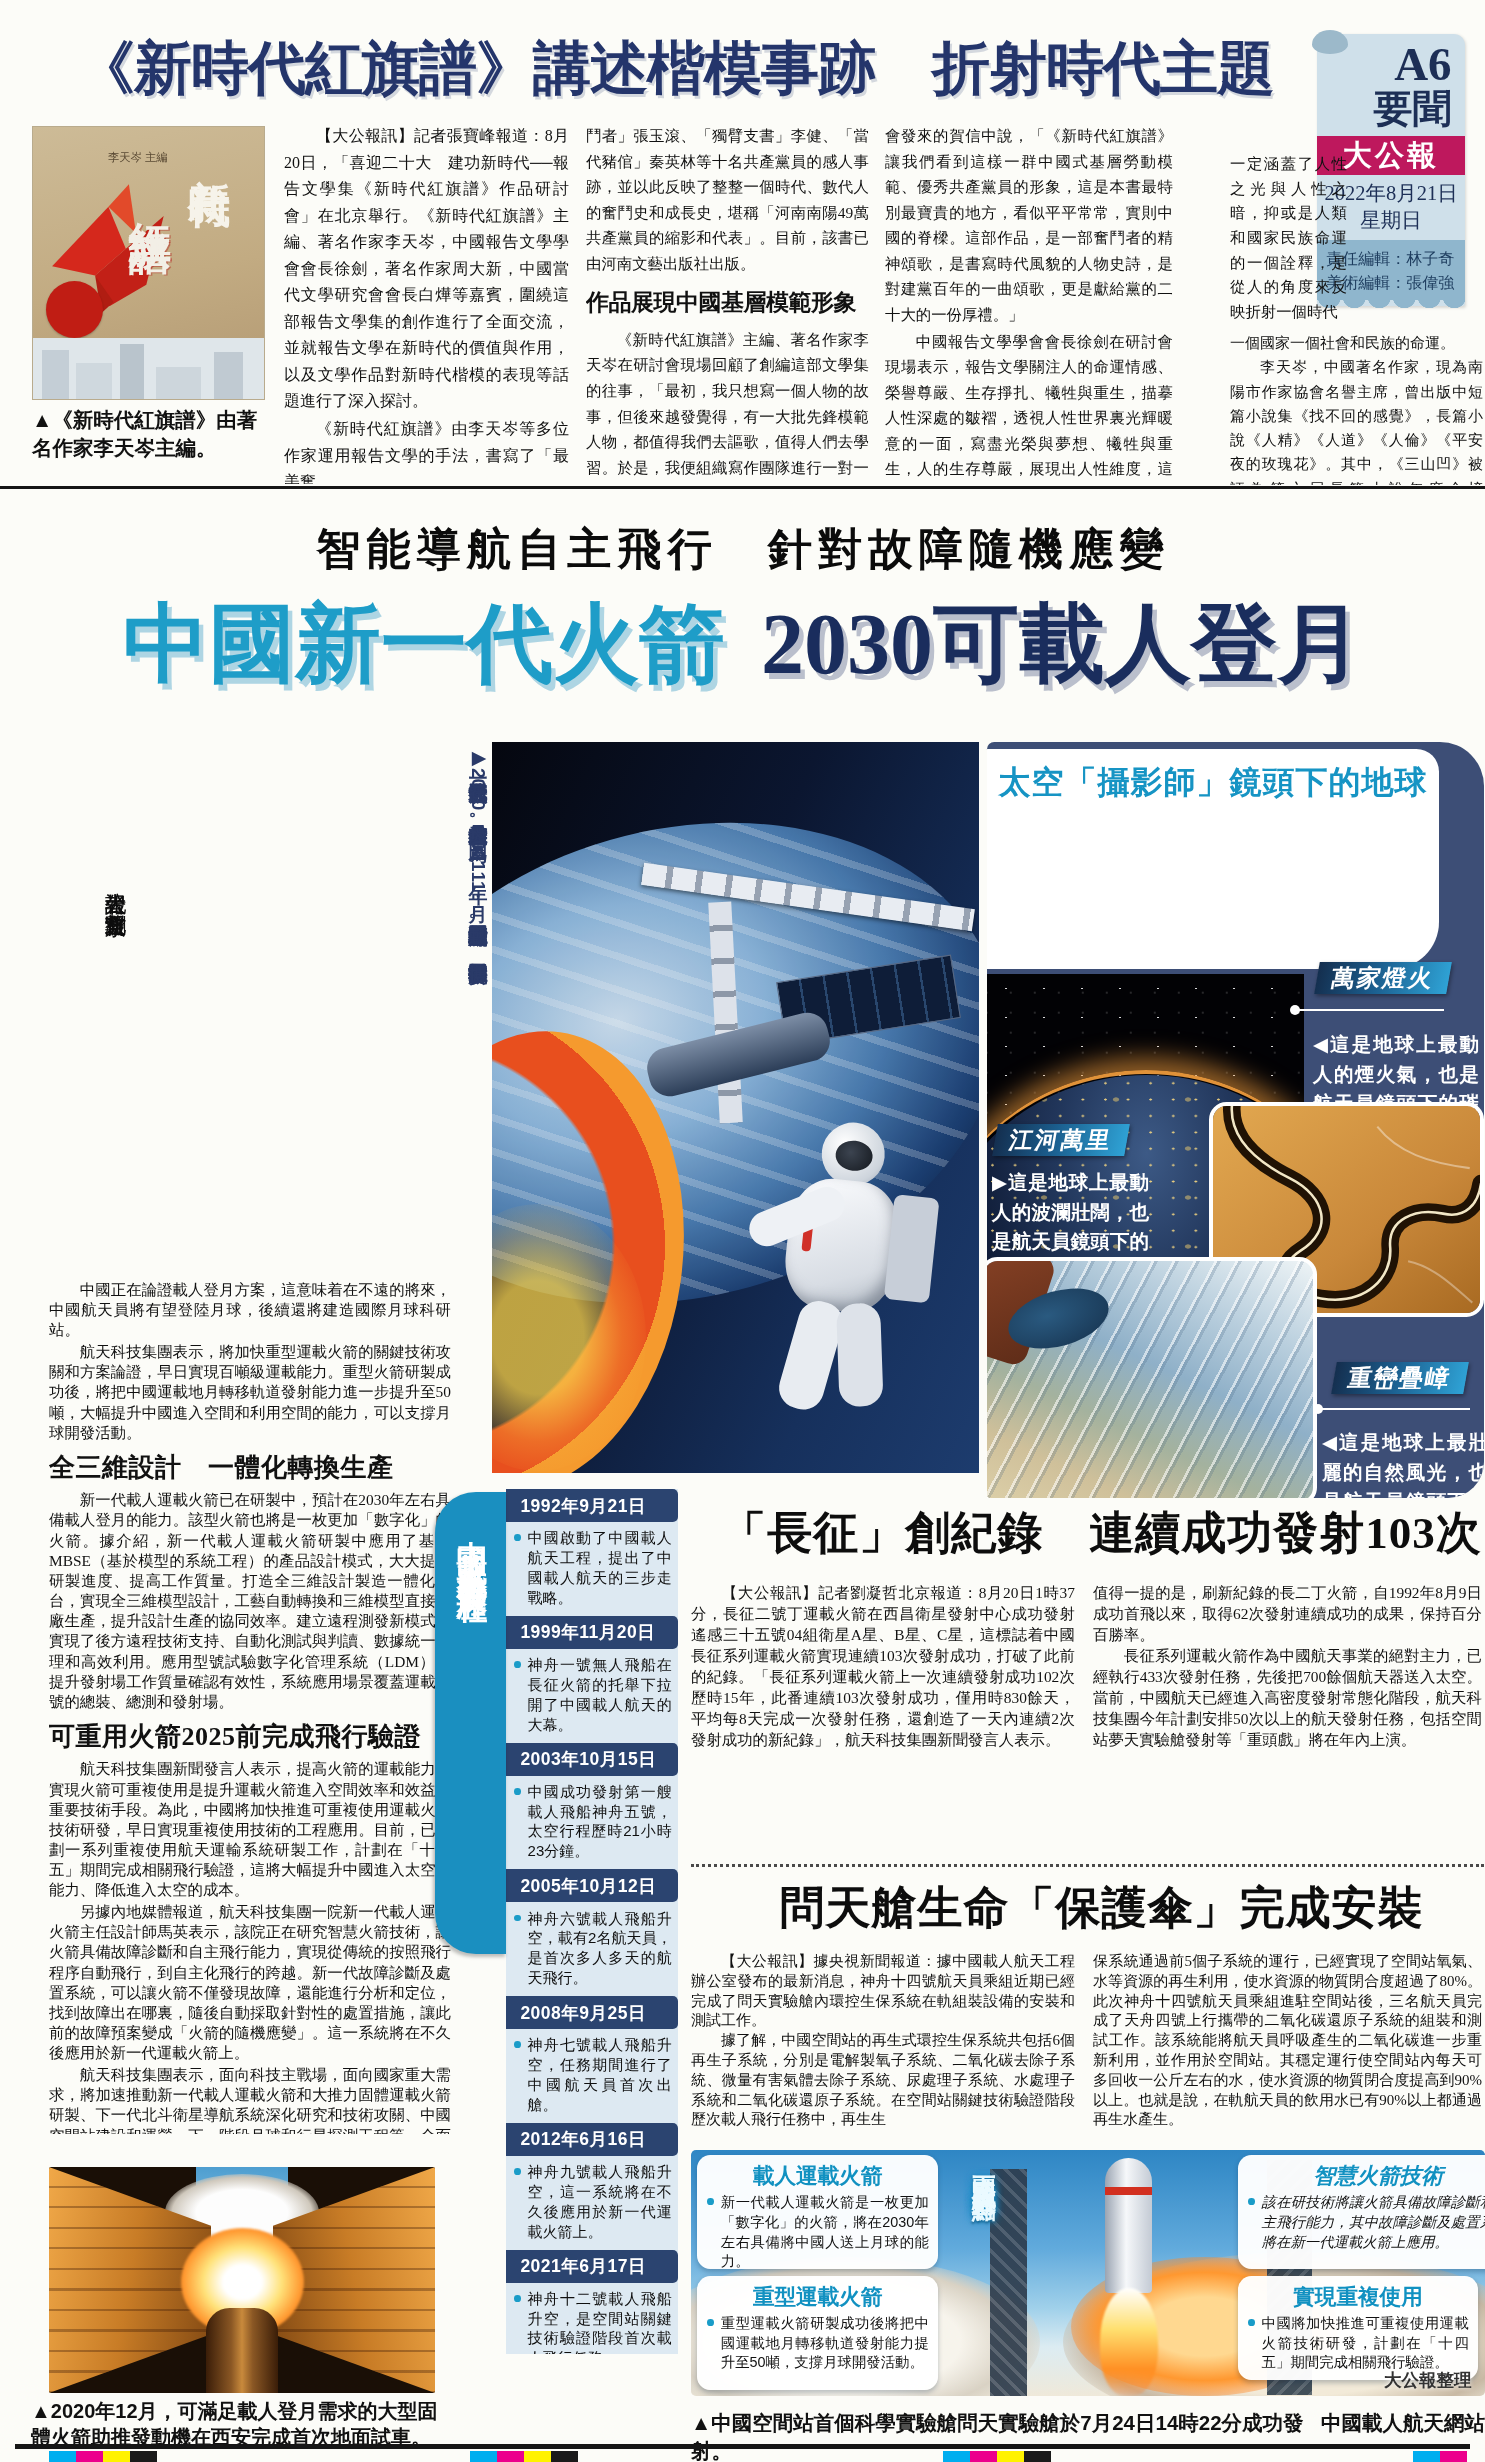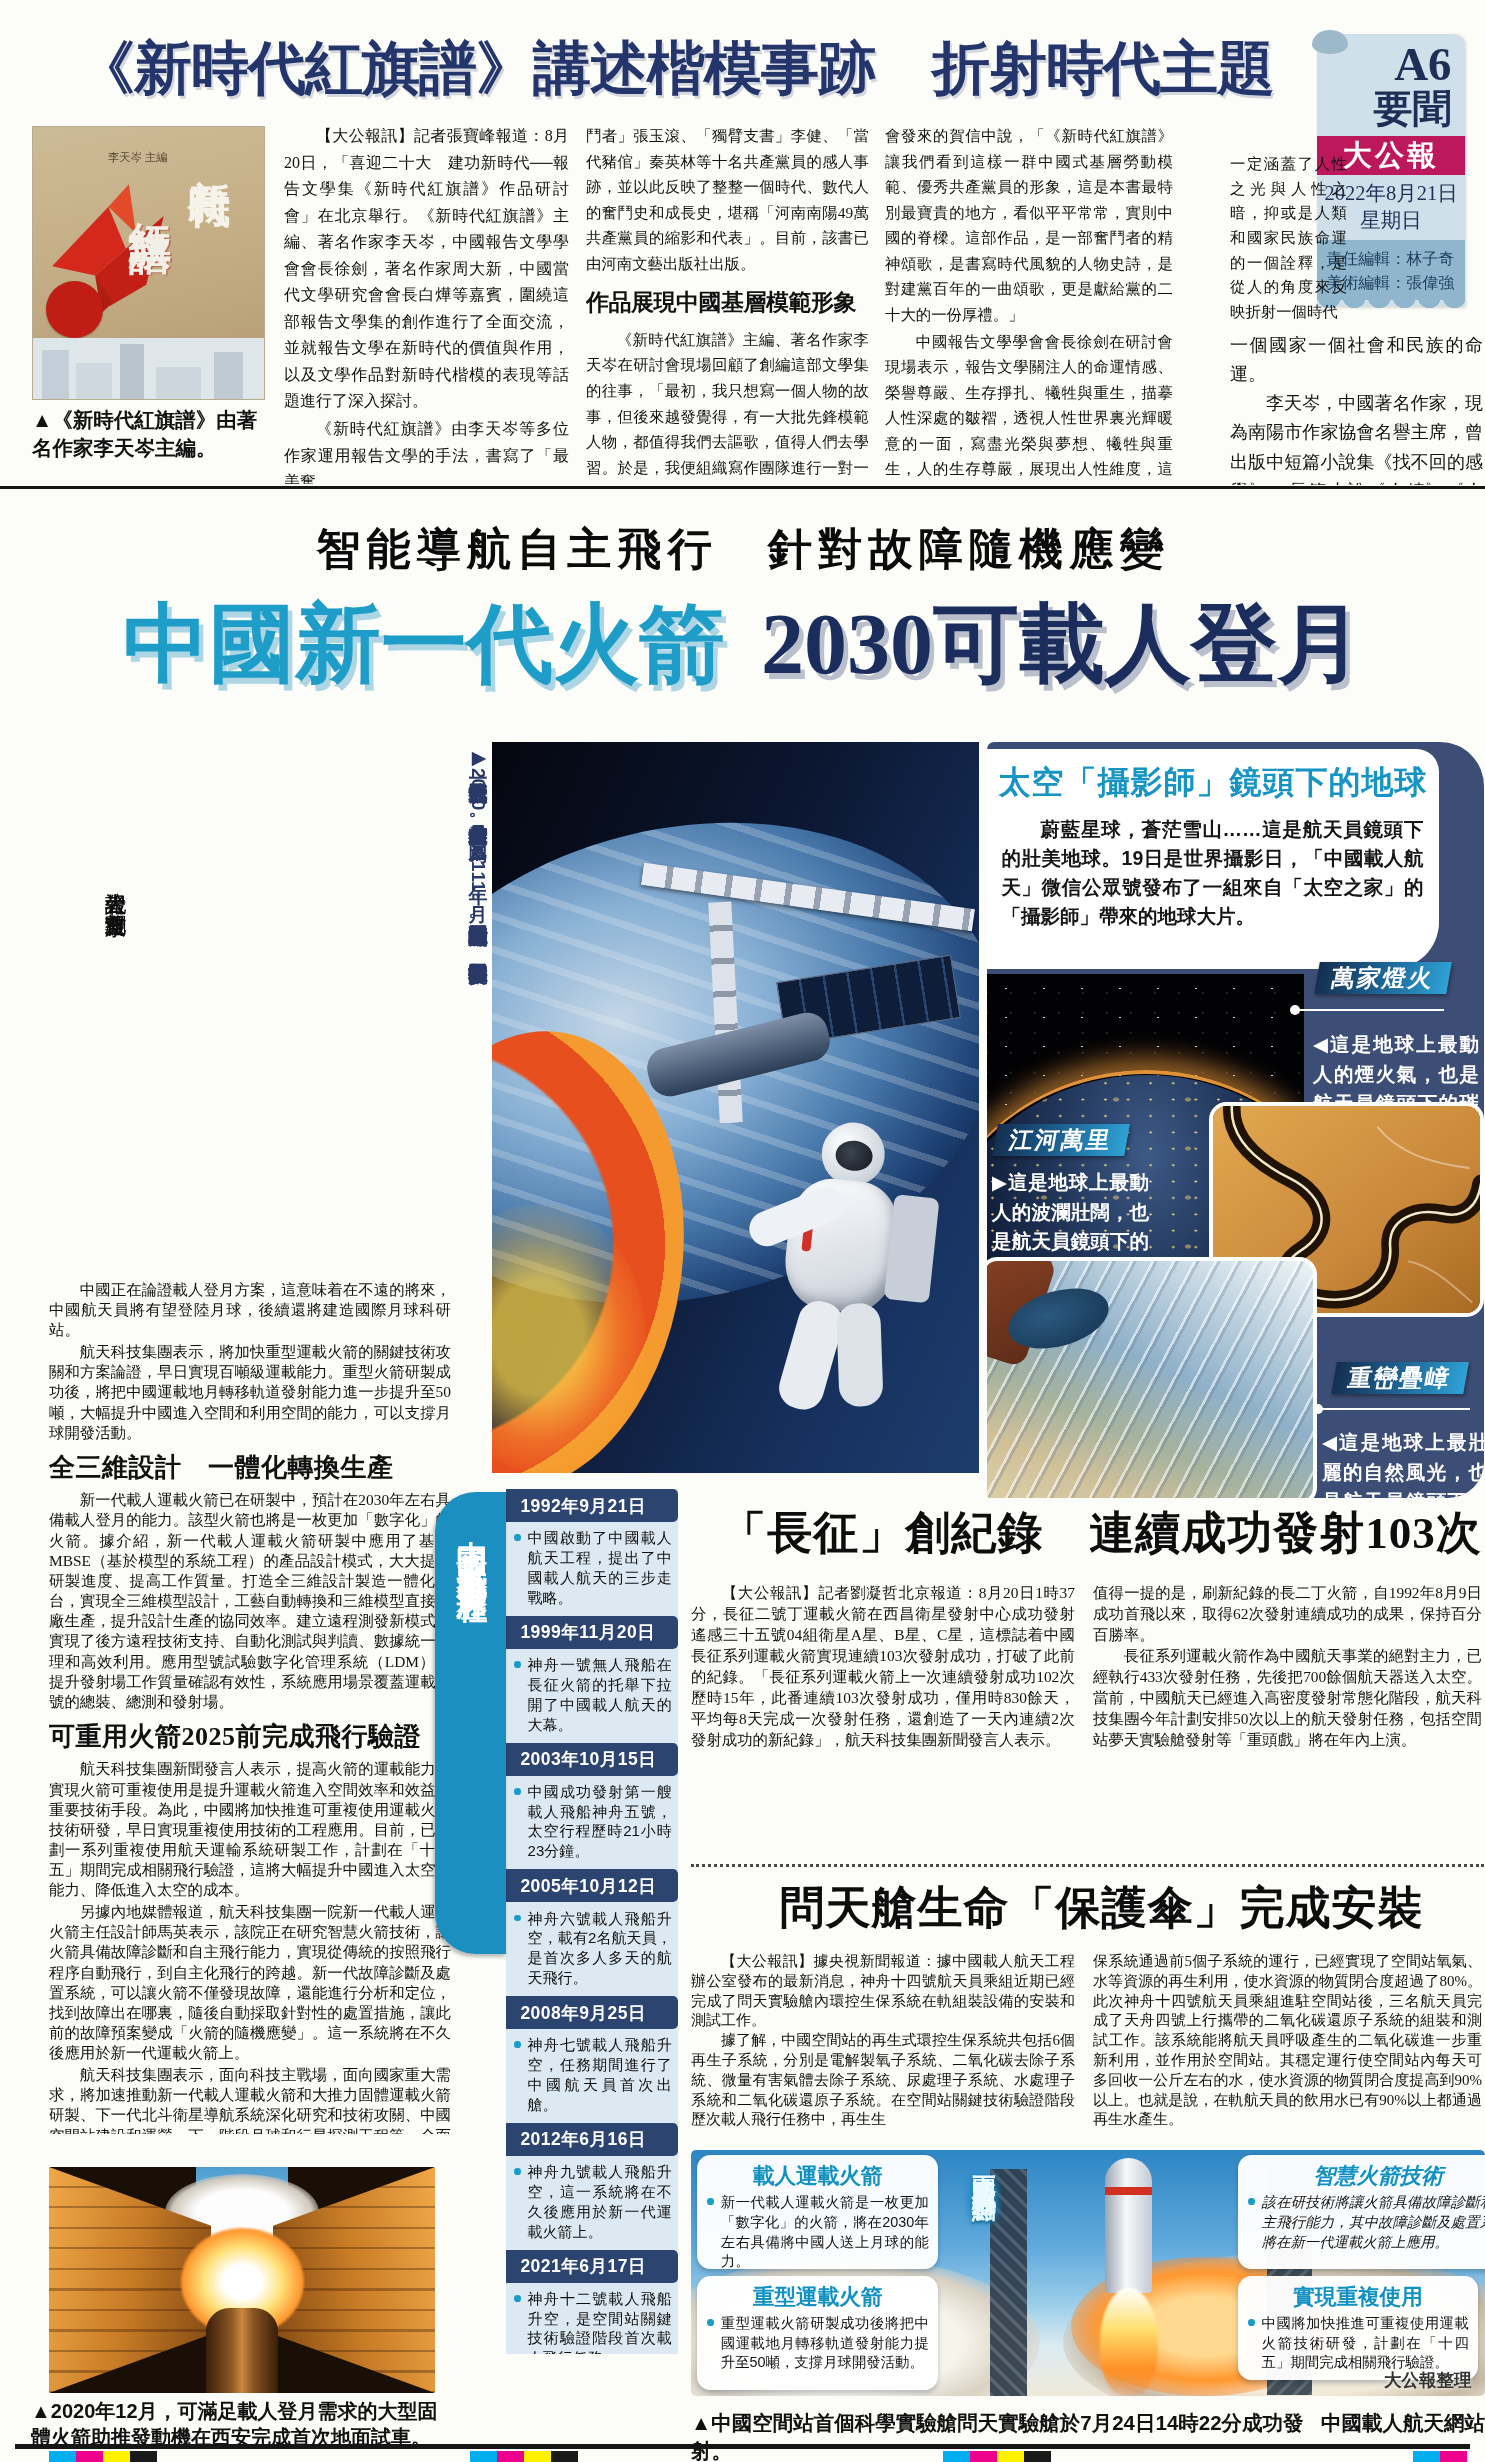--- a/index.html
+++ b/index.html
@@ -14,21 +14,21 @@
 
   
   .top-headline{left:77px;top:30px;width:1197px;text-align:center;font-size:58px;font-weight:bold;
     color:#24356b;letter-spacing:-1px;text-shadow:2.1px 2.6px 0 rgba(36,53,107,.18);white-space:nowrap;}
   .tcol{top:123px;height:361px;font-size:16px;line-height:1.66;overflow:hidden;}
   .tcol p{margin-bottom:1px;}
   .col2{left:284px;width:285px;}
   .col3{left:586px;width:283px;font-size:15.4px;}
   .col4{left:885px;width:288px;font-size:15.4px;}
   .col5a{left:1230px;top:152px;width:117px;height:180px;font-size:15.4px;line-height:1.6;overflow:hidden;}
-  .col5b{left:1230px;top:331px;width:253px;height:154px;font-size:18px;line-height:1.62;overflow:hidden;}
+  .col5b{left:1230px;top:331px;width:253px;height:154px;font-size:15px;line-height:1.62;overflow:hidden;}
   .tsub{font-size:23px;font-weight:bold;letter-spacing:-0.5px;margin:7.2px 0 5.1px 0;text-indent:0;white-space:nowrap;}
   .book{left:32px;top:126px;width:231px;height:272px;overflow:hidden;border:0.5px solid #b9ab8d;}
   .bookcap{left:32px;top:406px;width:236px;font-size:20.5px;font-weight:bold;line-height:1.35;}
 
   
   .masthead{left:1317px;top:34px;width:148px;height:272px;background:#cfe0ea;border-radius:11.3px 11.3px 2.1px 2.1px;
     overflow:visible;box-shadow:1px 1.5px 3.1px rgba(0,0,0,.15);}
   .mh-curl{left:-5.1px;top:-4.1px;width:36px;height:23.6px;background:#9cb9ca;border-radius:50% 50% 50% 50%/60% 60% 40% 40%;}
   .mh-a6{margin:7.2px 13.4px 0 0;text-align:right;font-size:47px;font-weight:bold;color:#1d2f56;line-height:1;}
   .mh-sec{margin:1px 13.4px 0 0;text-align:right;font-size:39px;font-weight:bold;color:#1d2f56;line-height:1.05;}
@@ -335,21 +335,20 @@
       <div class="abs sw-pack"></div>
       <div class="abs sw-arm"></div>
       <div class="abs sw-leg1"></div>
       <div class="abs sw-leg2"></div>
     </div>
   </div>
 
   <div class="abs epanel">
     <div class="abs ebubble">
       <div class="etitle">太空「攝影師」鏡頭下的地球</div>
-      <p class="eintro">蔚藍星球，蒼茫雪山……這是航天員鏡頭下的壯美地球。19日是世界攝影日，「中國載人航天」微信公眾號發布了一組來自「太空之家」的「攝影師」帶來的地球大片。</p>
     </div>
 
     <div class="abs ephoto night">
       <div class="abs stars"></div>
       <div class="abs n-earth">
           <div class="abs n-lights"></div>
         </div>
       <div class="abs n-atmo"></div>
     </div>
     <div class="abs etag" style="left:330px;top:220px;">萬家燈火</div>

